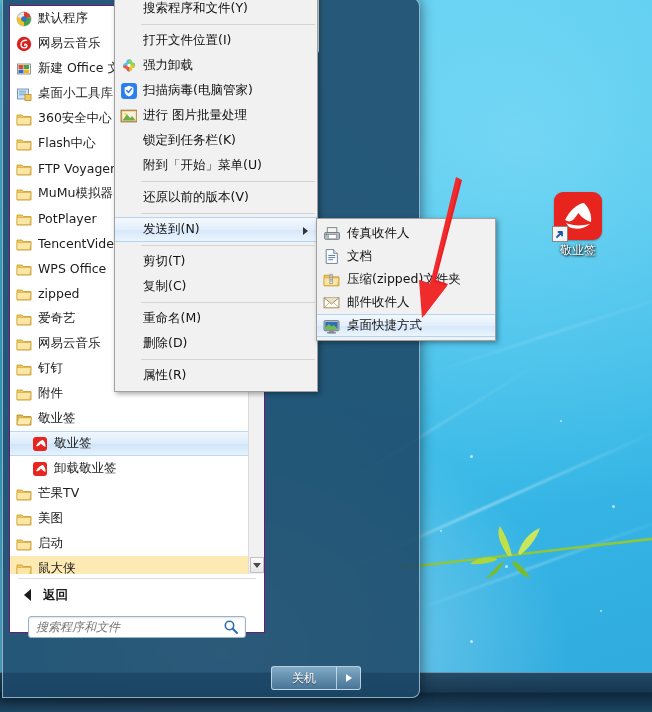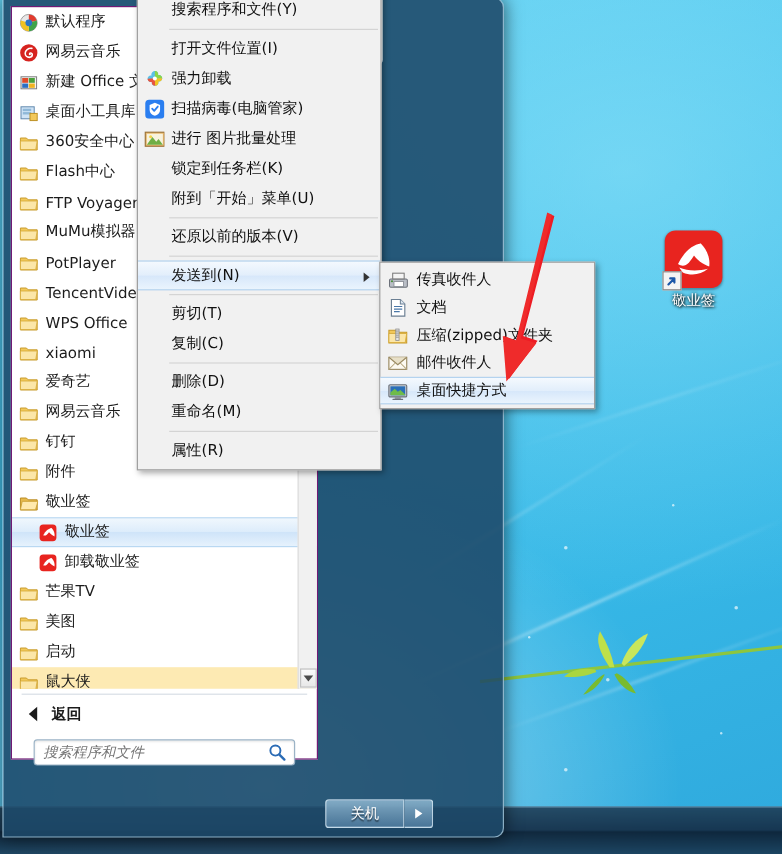--- a/index.html
+++ b/index.html
@@ -518,21 +518,21 @@
                   <path d="M1 4 L6 4 L7.5 5.5 L15 5.5 L15 14 L1 14 Z" fill="#f2c85a" stroke="#c79a2a" stroke-width=".8"></path>
                   <path d="M1 6.5 L15 6.5 L13.8 13.6 L1 13.6 Z" fill="#fbe6a8" stroke="#d6ab3a" stroke-width=".7"></path>
                 </svg></span></span>
             <span class="txt">WPS Office</span>
           </div>
           <div class="prog-row">
             <span class="ico"><span style="display: inline-block; width: 16px; height: 16px; line-height: 0;"><svg width="16" height="16" viewBox="0 0 16 16">
                   <path d="M1 4 L6 4 L7.5 5.5 L15 5.5 L15 14 L1 14 Z" fill="#f2c85a" stroke="#c79a2a" stroke-width=".8"></path>
                   <path d="M1 6.5 L15 6.5 L13.8 13.6 L1 13.6 Z" fill="#fbe6a8" stroke="#d6ab3a" stroke-width=".7"></path>
                 </svg></span></span>
-            <span class="txt">xiaomi</span>
+            <span class="txt">zipped</span>
           </div>
           <div class="prog-row">
             <span class="ico"><span style="display: inline-block; width: 16px; height: 16px; line-height: 0;"><svg width="16" height="16" viewBox="0 0 16 16">
                   <path d="M1 4 L6 4 L7.5 5.5 L15 5.5 L15 14 L1 14 Z" fill="#f2c85a" stroke="#c79a2a" stroke-width=".8"></path>
                   <path d="M1 6.5 L15 6.5 L13.8 13.6 L1 13.6 Z" fill="#fbe6a8" stroke="#d6ab3a" stroke-width=".7"></path>
                 </svg></span></span>
             <span class="txt">爱奇艺</span>
           </div>
           <div class="prog-row">
             <span class="ico"><span style="display: inline-block; width: 16px; height: 16px; line-height: 0;"><svg width="16" height="16" viewBox="0 0 16 16">
@@ -696,24 +696,24 @@
       </div>
       <div class="ctx-sep"></div>
       <div class="ctx-item">
         <span>剪切(T)</span>
       </div>
       <div class="ctx-item">
         <span>复制(C)</span>
       </div>
       <div class="ctx-sep"></div>
       <div class="ctx-item">
+        <span>重命名(M)</span>
+      </div>
+      <div class="ctx-item">
         <span>删除(D)</span>
-      </div>
-      <div class="ctx-item">
-        <span>重命名(M)</span>
       </div>
       <div class="ctx-sep"></div>
       <div class="ctx-item">
         <span>属性(R)</span>
       </div>
     </div>
 
   <div class="submenu">
       <div class="sub-item">
         <span class="sico"><span style="display: inline-block; width: 17px; height: 17px; line-height: 0;"><svg width="17" height="17" viewBox="0 0 16 16">

